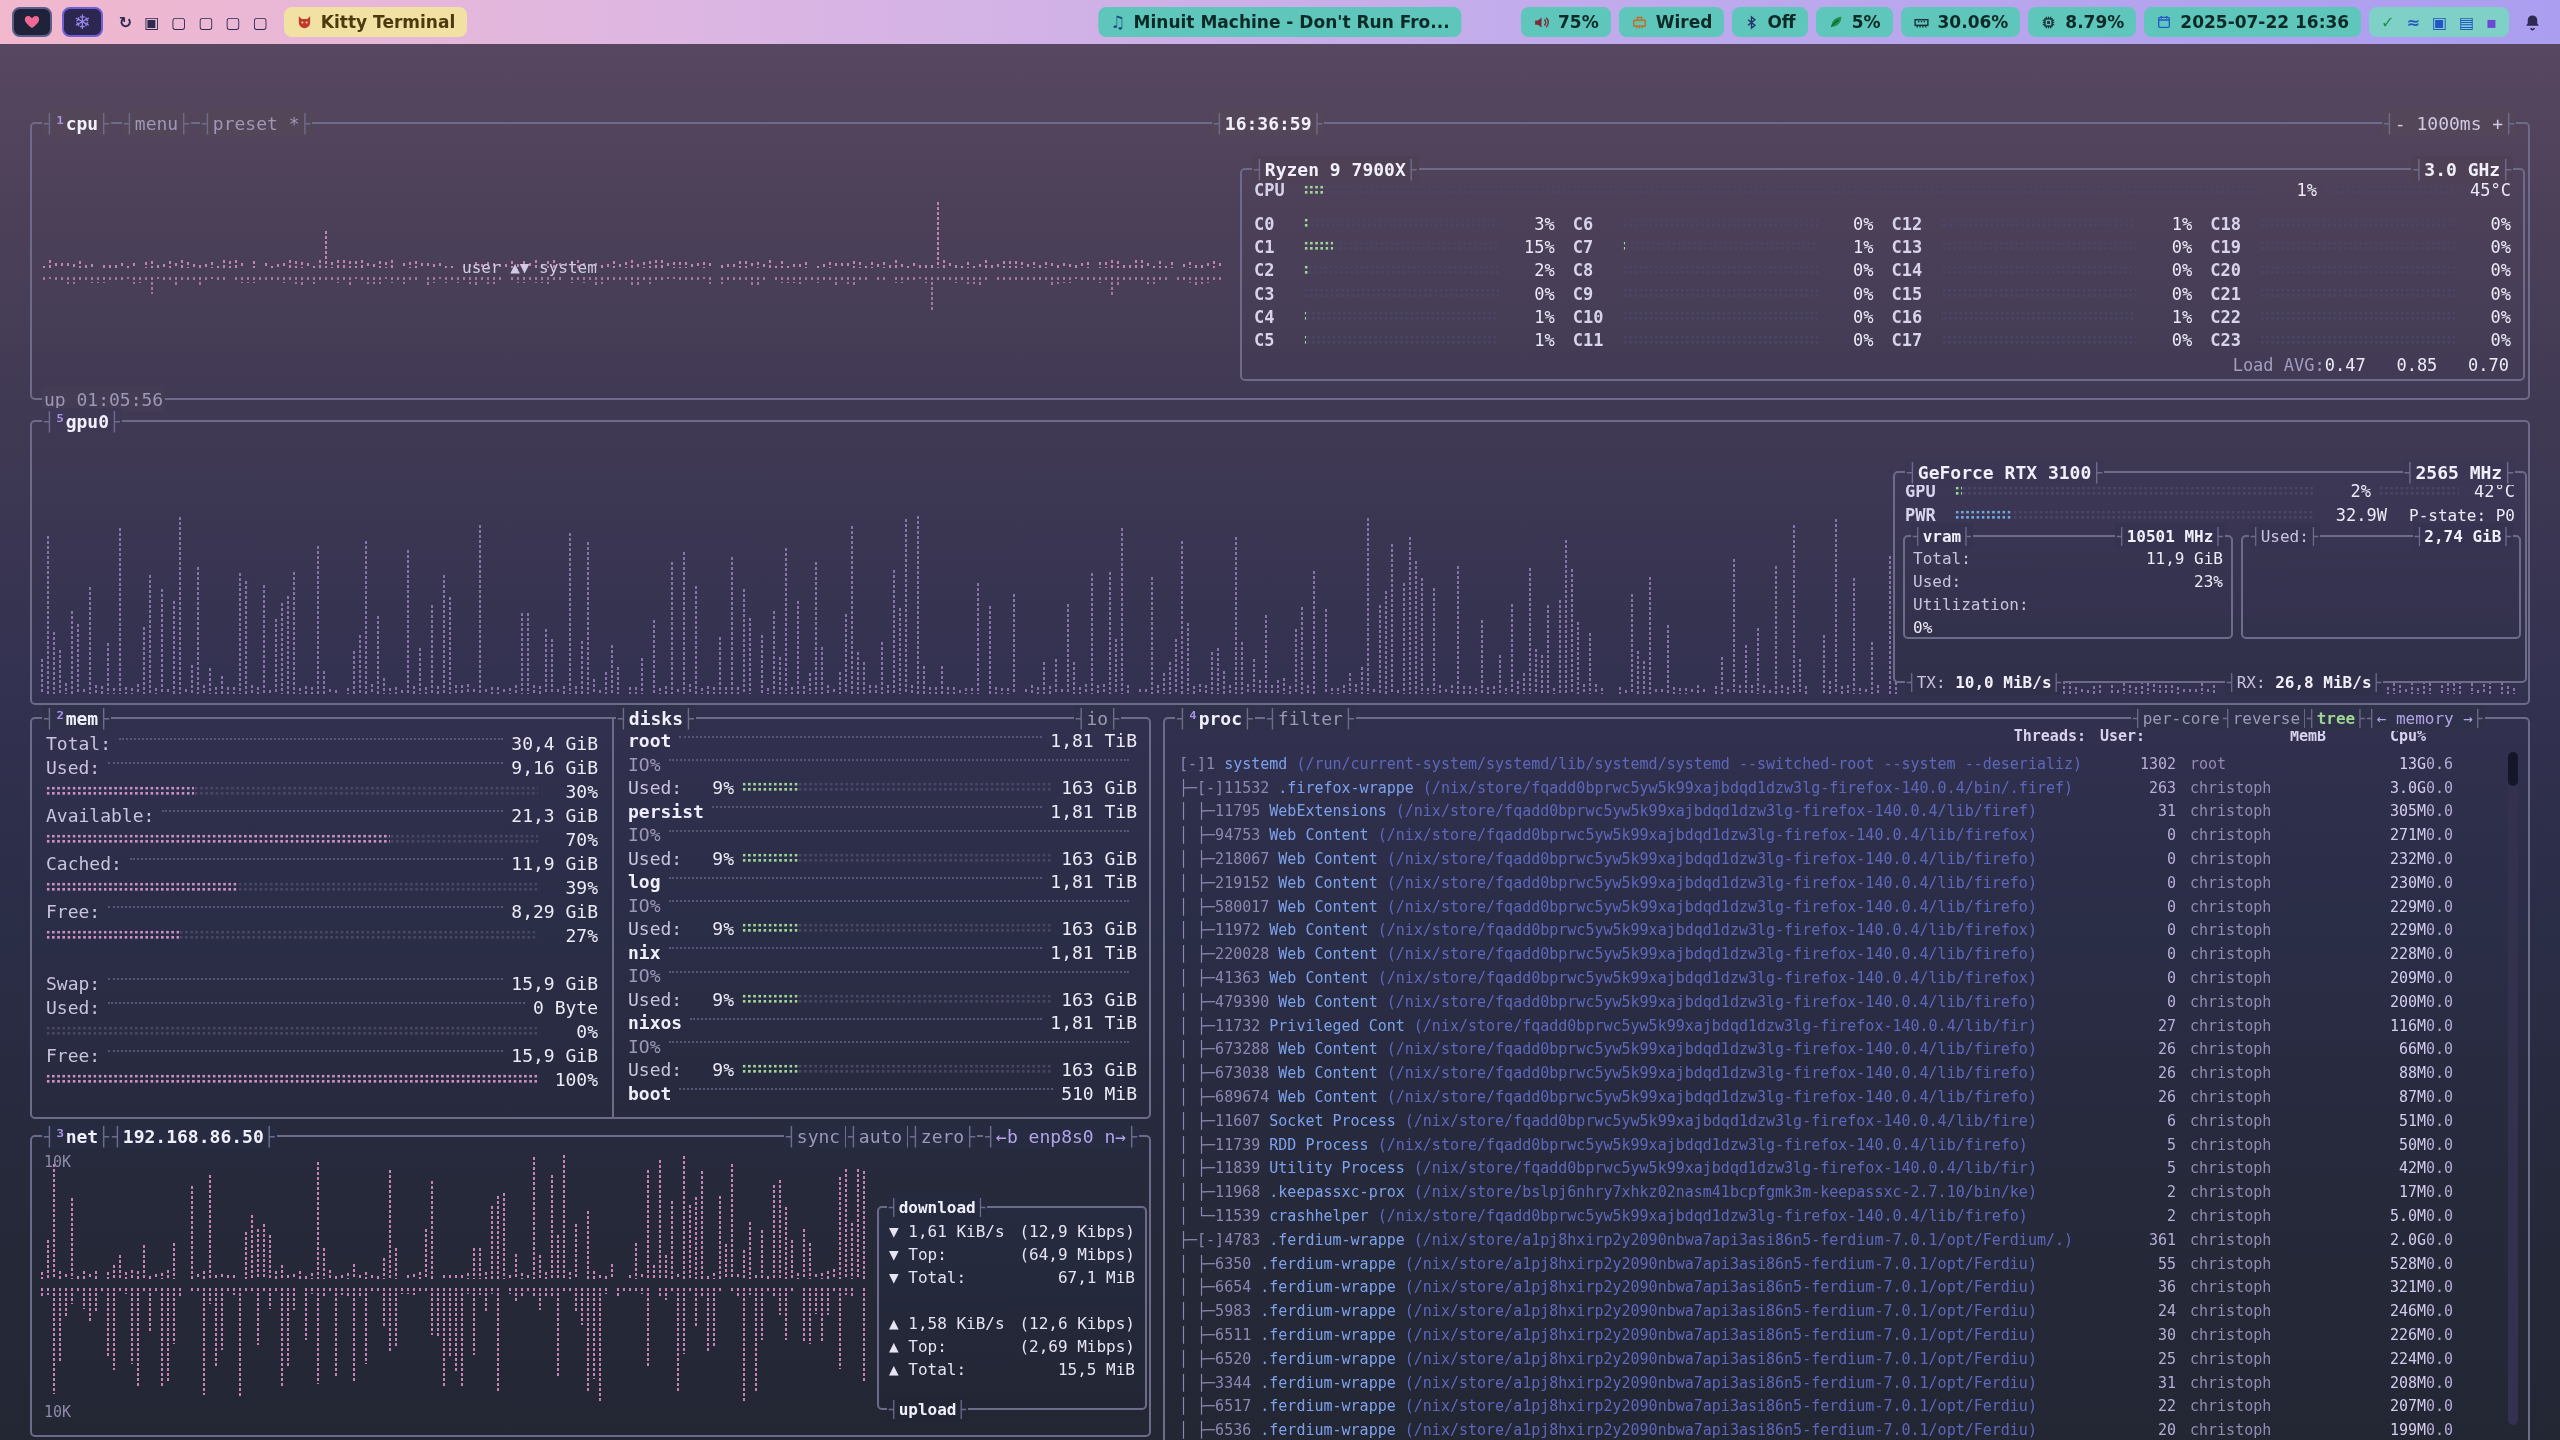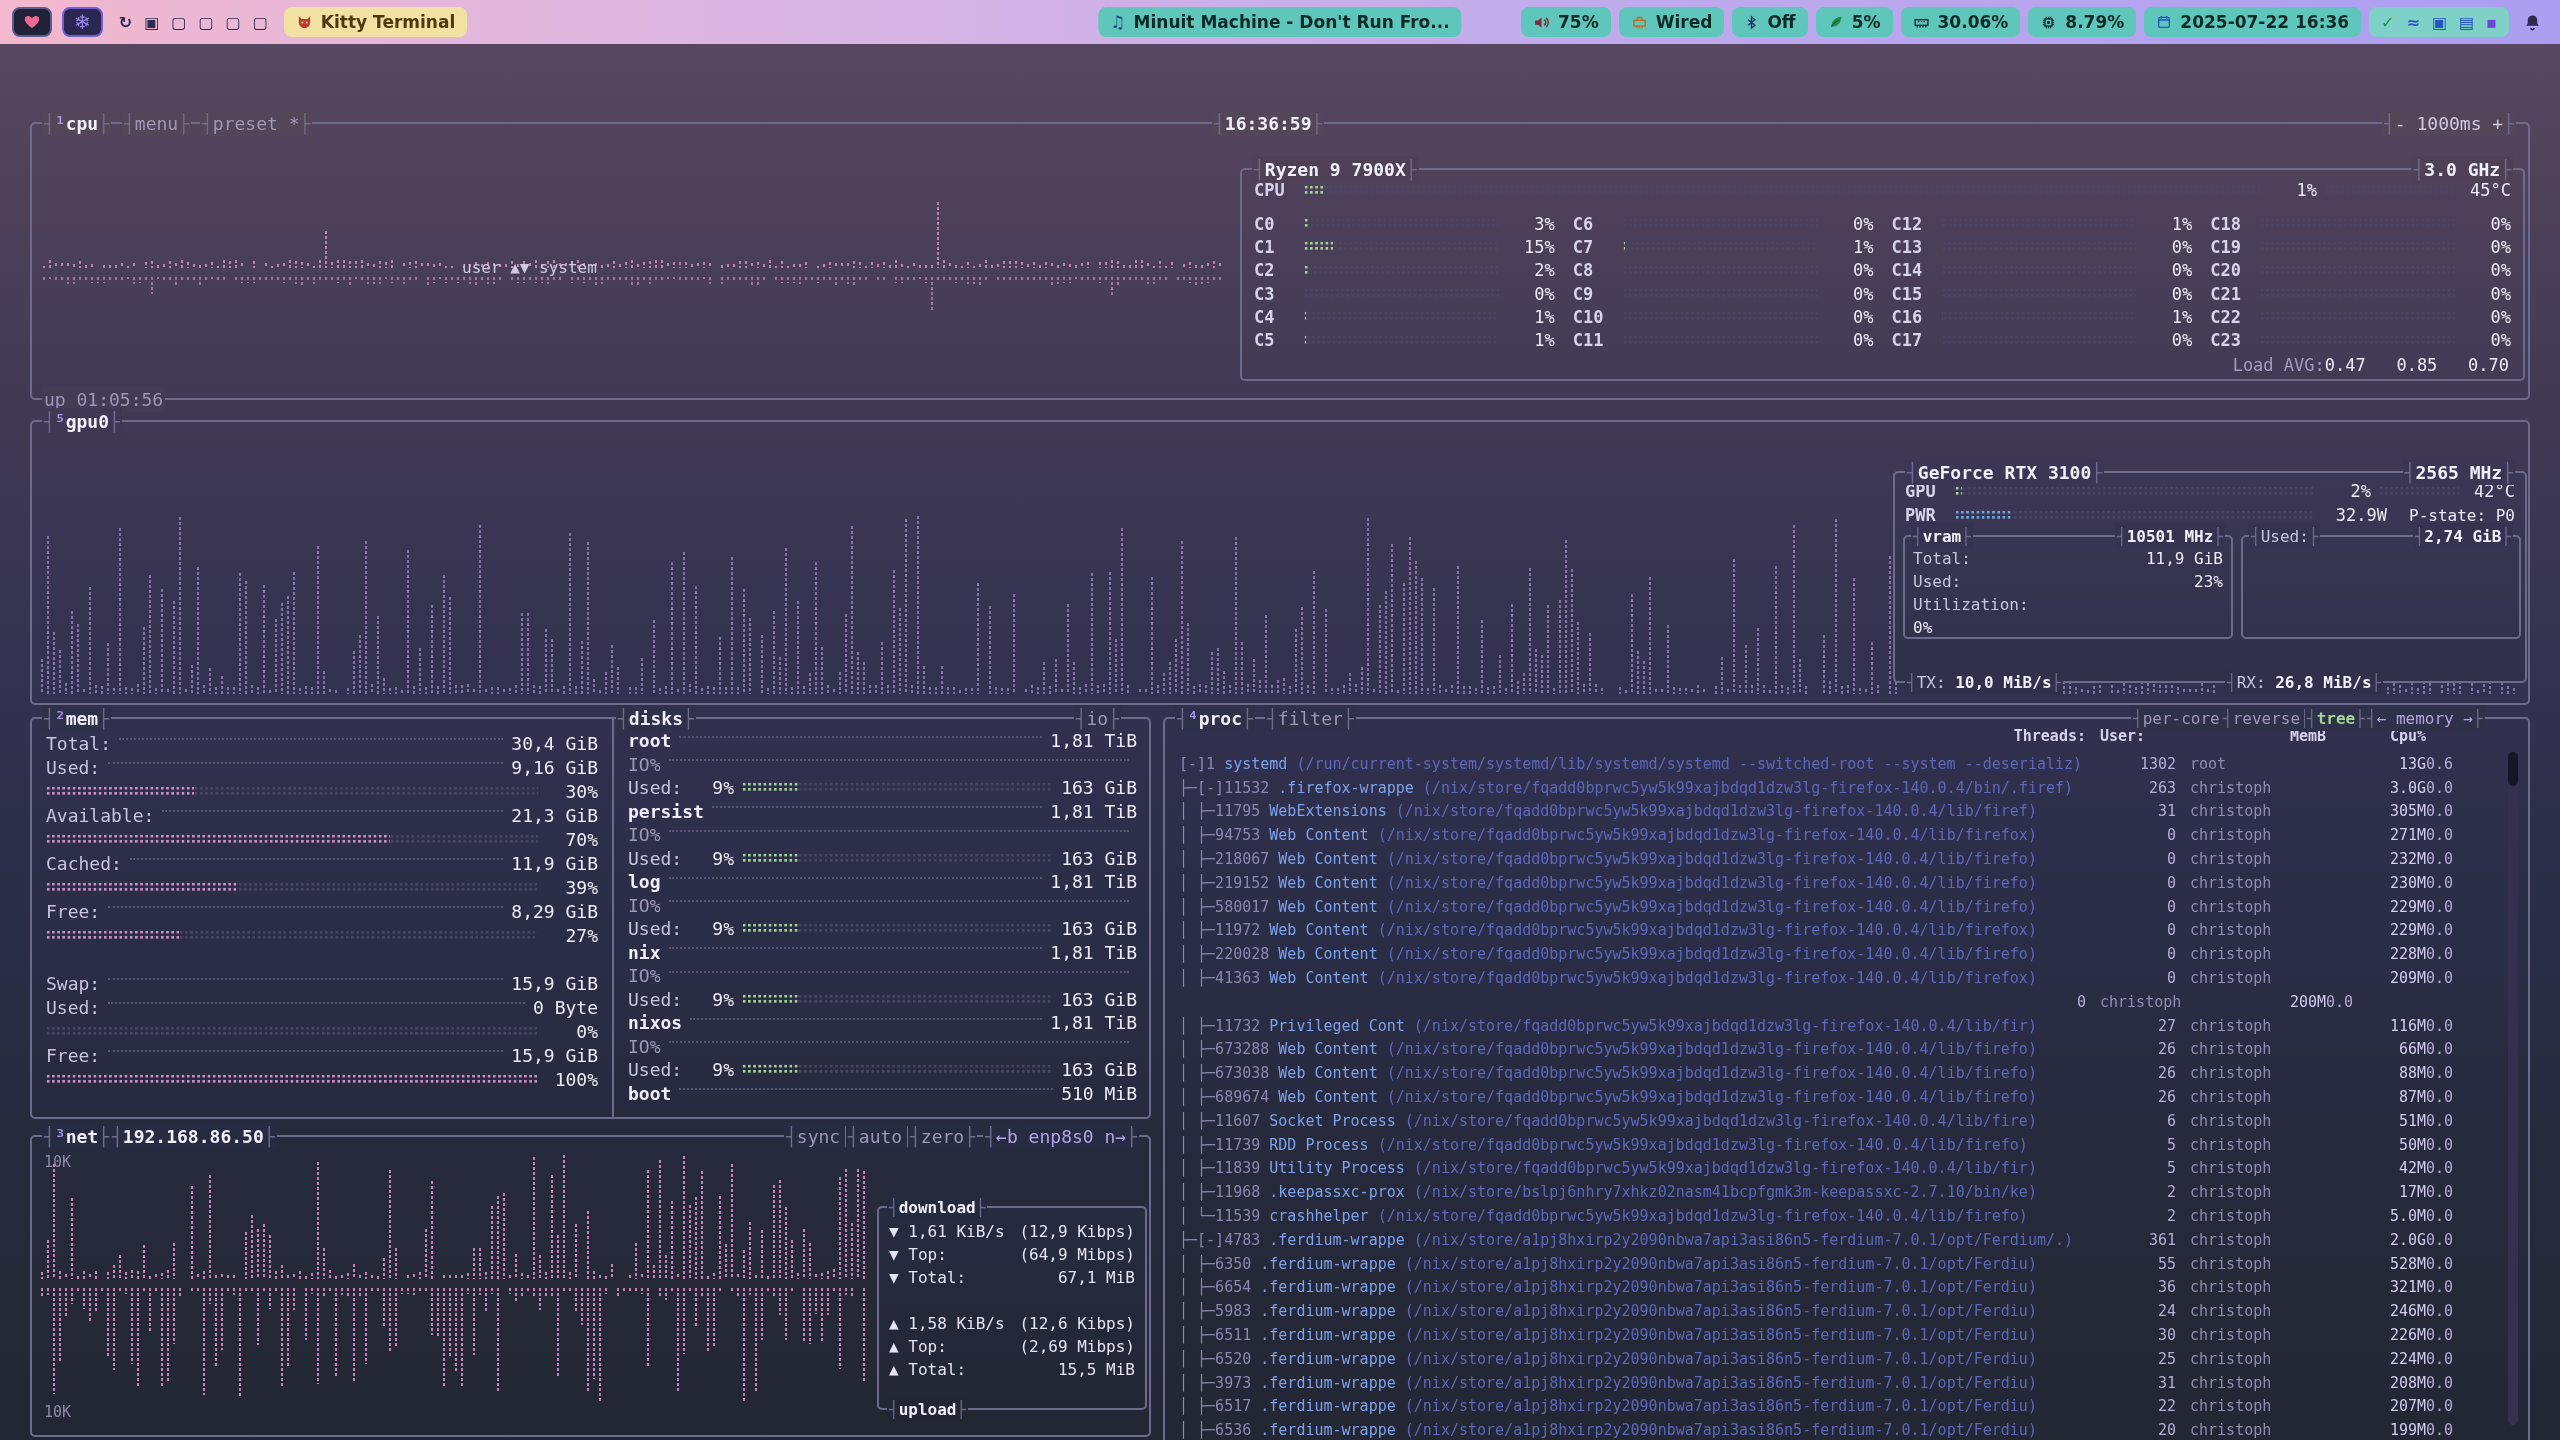--- a/index.html
+++ b/index.html
@@ -1926,20 +1926,21 @@
             <span class="pcp">0.0</span>
           </div>
           <div class="prow">
             <span class="pt"><span class="tp">│ ├─41363 </span><span class="pn">Web Content </span><span class="pc">(/nix/store/fqadd0bprwc5yw5k99xajbdqd1dzw3lg-firefox-140.0.4/lib/firefox)</span></span>
             <span class="pth">0</span>
             <span class="pu">christoph</span>
             <span class="pm">209M</span>
             <span class="pcp">0.0</span>
           </div>
           <div class="prow">
+            <span class="pt"><span class="tp">│ ├─479390 </span><span class="pn">Web Content </span><span class="pc">(/nix/store/fqadd0bprwc5yw5k99xajbdqd1dzw3lg-firefox-140.0.4/lib/firefo)</span></span>
             <span class="pth">0</span>
             <span class="pu">christoph</span>
             <span class="pm">200M</span>
             <span class="pcp">0.0</span>
           </div>
           <div class="prow">
             <span class="pt"><span class="tp">│ ├─11732 </span><span class="pn">Privileged Cont </span><span class="pc">(/nix/store/fqadd0bprwc5yw5k99xajbdqd1dzw3lg-firefox-140.0.4/lib/fir)</span></span>
             <span class="pth">27</span>
             <span class="pu">christoph</span>
             <span class="pm">116M</span>
@@ -2037,21 +2038,21 @@
             <span class="pcp">0.0</span>
           </div>
           <div class="prow">
             <span class="pt"><span class="tp">│ ├─6520 </span><span class="pn">.ferdium-wrappe </span><span class="pc">(/nix/store/a1pj8hxirp2y2090nbwa7api3asi86n5-ferdium-7.0.1/opt/Ferdiu)</span></span>
             <span class="pth">25</span>
             <span class="pu">christoph</span>
             <span class="pm">224M</span>
             <span class="pcp">0.0</span>
           </div>
           <div class="prow">
-            <span class="pt"><span class="tp">│ ├─3973 </span><span class="pn">.ferdium-wrappe </span><span class="pc">(/nix/store/a1pj8hxirp2y2090nbwa7api3asi86n5-ferdium-7.0.1/opt/Ferdiu)</span></span>
+            <span class="pt"><span class="tp">│ ├─3344 </span><span class="pn">.ferdium-wrappe </span><span class="pc">(/nix/store/a1pj8hxirp2y2090nbwa7api3asi86n5-ferdium-7.0.1/opt/Ferdiu)</span></span>
             <span class="pth">31</span>
             <span class="pu">christoph</span>
             <span class="pm">208M</span>
             <span class="pcp">0.0</span>
           </div>
           <div class="prow">
             <span class="pt"><span class="tp">│ ├─6517 </span><span class="pn">.ferdium-wrappe </span><span class="pc">(/nix/store/a1pj8hxirp2y2090nbwa7api3asi86n5-ferdium-7.0.1/opt/Ferdiu)</span></span>
             <span class="pth">22</span>
             <span class="pu">christoph</span>
             <span class="pm">207M</span>

